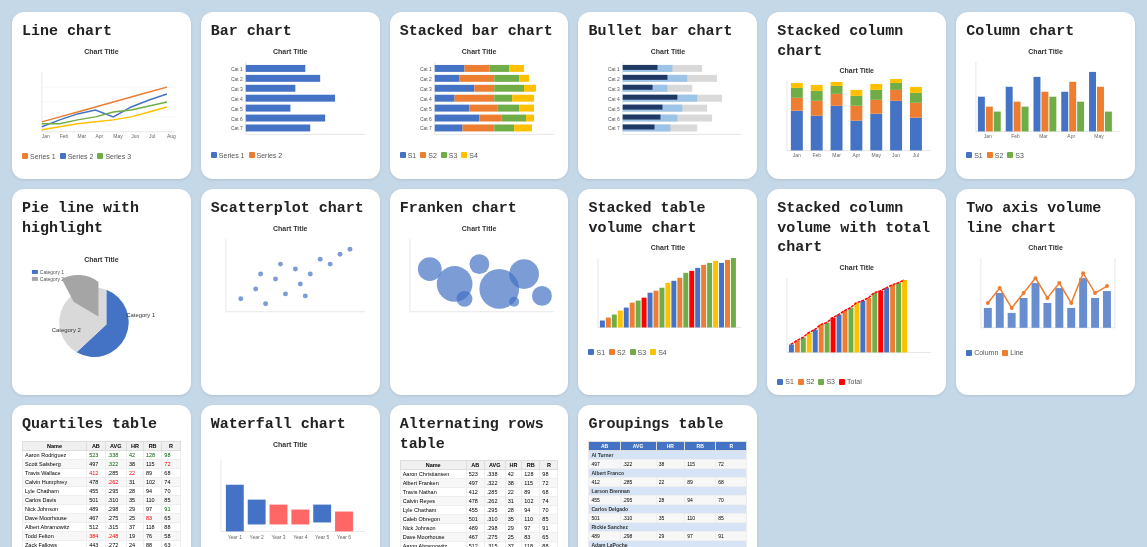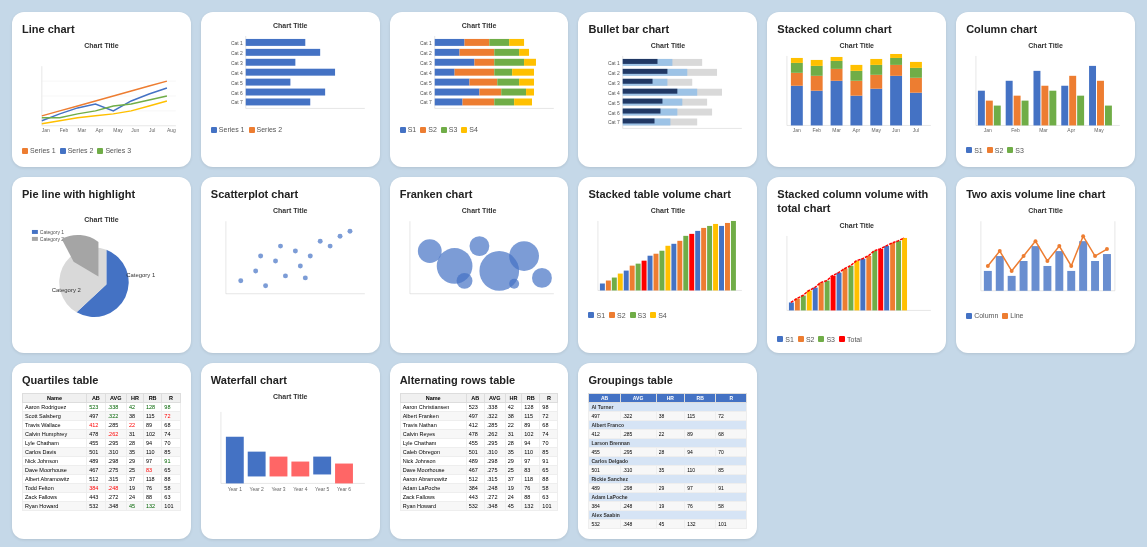--- a/index.html
+++ b/index.html
@@ -17,25 +17,26 @@
     .card {
       background: white;
       border-radius: 12px;
       padding: 10px;
       min-height: 155px;
       display: flex;
       flex-direction: column;
       box-shadow: 0 1px 3px rgba(0,0,0,0.1);
     }
     .card-title {
-      font-size: 11px;
+      font-size: 15px;
       font-weight: bold;
       color: #222;
       margin-bottom: 6px;
       line-height: 1.3;
+      font-family: Liberation Mono, monospace;
     }
     .chart-area {
       flex: 1;
       position: relative;
       overflow: hidden;
     }
     
     .line-chart svg { width: 100%; height: 90px; }
     
     .table-preview {
@@ -120,20 +121,21 @@
           </div>
         <div class="legend-item">
             <div class="legend-dot" style="background:#70AD47"></div>
             <span>Series 3</span>
           </div>
       </div>
     </div>
   </div>
 
   <div class="card">
+    <div class="card-title">Bar chart</div>
     <div class="chart-area">
       <div class="chart-title-micro">Chart Title</div>
       <svg viewBox="0 0 160 90">
         <line x1="35" y1="5" x2="35" y2="78" stroke="#ccc" stroke-width="0.5"></line>
         <line x1="35" y1="78" x2="155" y2="78" stroke="#ccc" stroke-width="0.5"></line>
 
         <rect x="35" y="8" width="60" height="7" fill="#4472C4"></rect>
         <rect x="35" y="18" width="75" height="7" fill="#4472C4"></rect>
         <rect x="35" y="28" width="50" height="7" fill="#4472C4"></rect>
         <rect x="35" y="38" width="90" height="7" fill="#4472C4"></rect>
@@ -156,20 +158,21 @@
           </div>
         <div class="legend-item">
             <div class="legend-dot" style="background:#ED7D31"></div>
             <span>Series 2</span>
           </div>
       </div>
     </div>
   </div>
 
   <div class="card">
+    <div class="card-title">Stacked bar chart</div>
     <div class="chart-area">
       <div class="chart-title-micro">Chart Title</div>
       <svg viewBox="0 0 160 90">
         <line x1="35" y1="5" x2="35" y2="78" stroke="#ccc" stroke-width="0.5"></line>
         <line x1="35" y1="78" x2="155" y2="78" stroke="#ccc" stroke-width="0.5"></line>
 
         <rect x="35" y="8" width="30" height="7" fill="#4472C4"></rect>
         <rect x="65" y="8" width="25" height="7" fill="#ED7D31"></rect>
         <rect x="90" y="8" width="20" height="7" fill="#70AD47"></rect>
         <rect x="110" y="8" width="15" height="7" fill="#FFC000"></rect>

